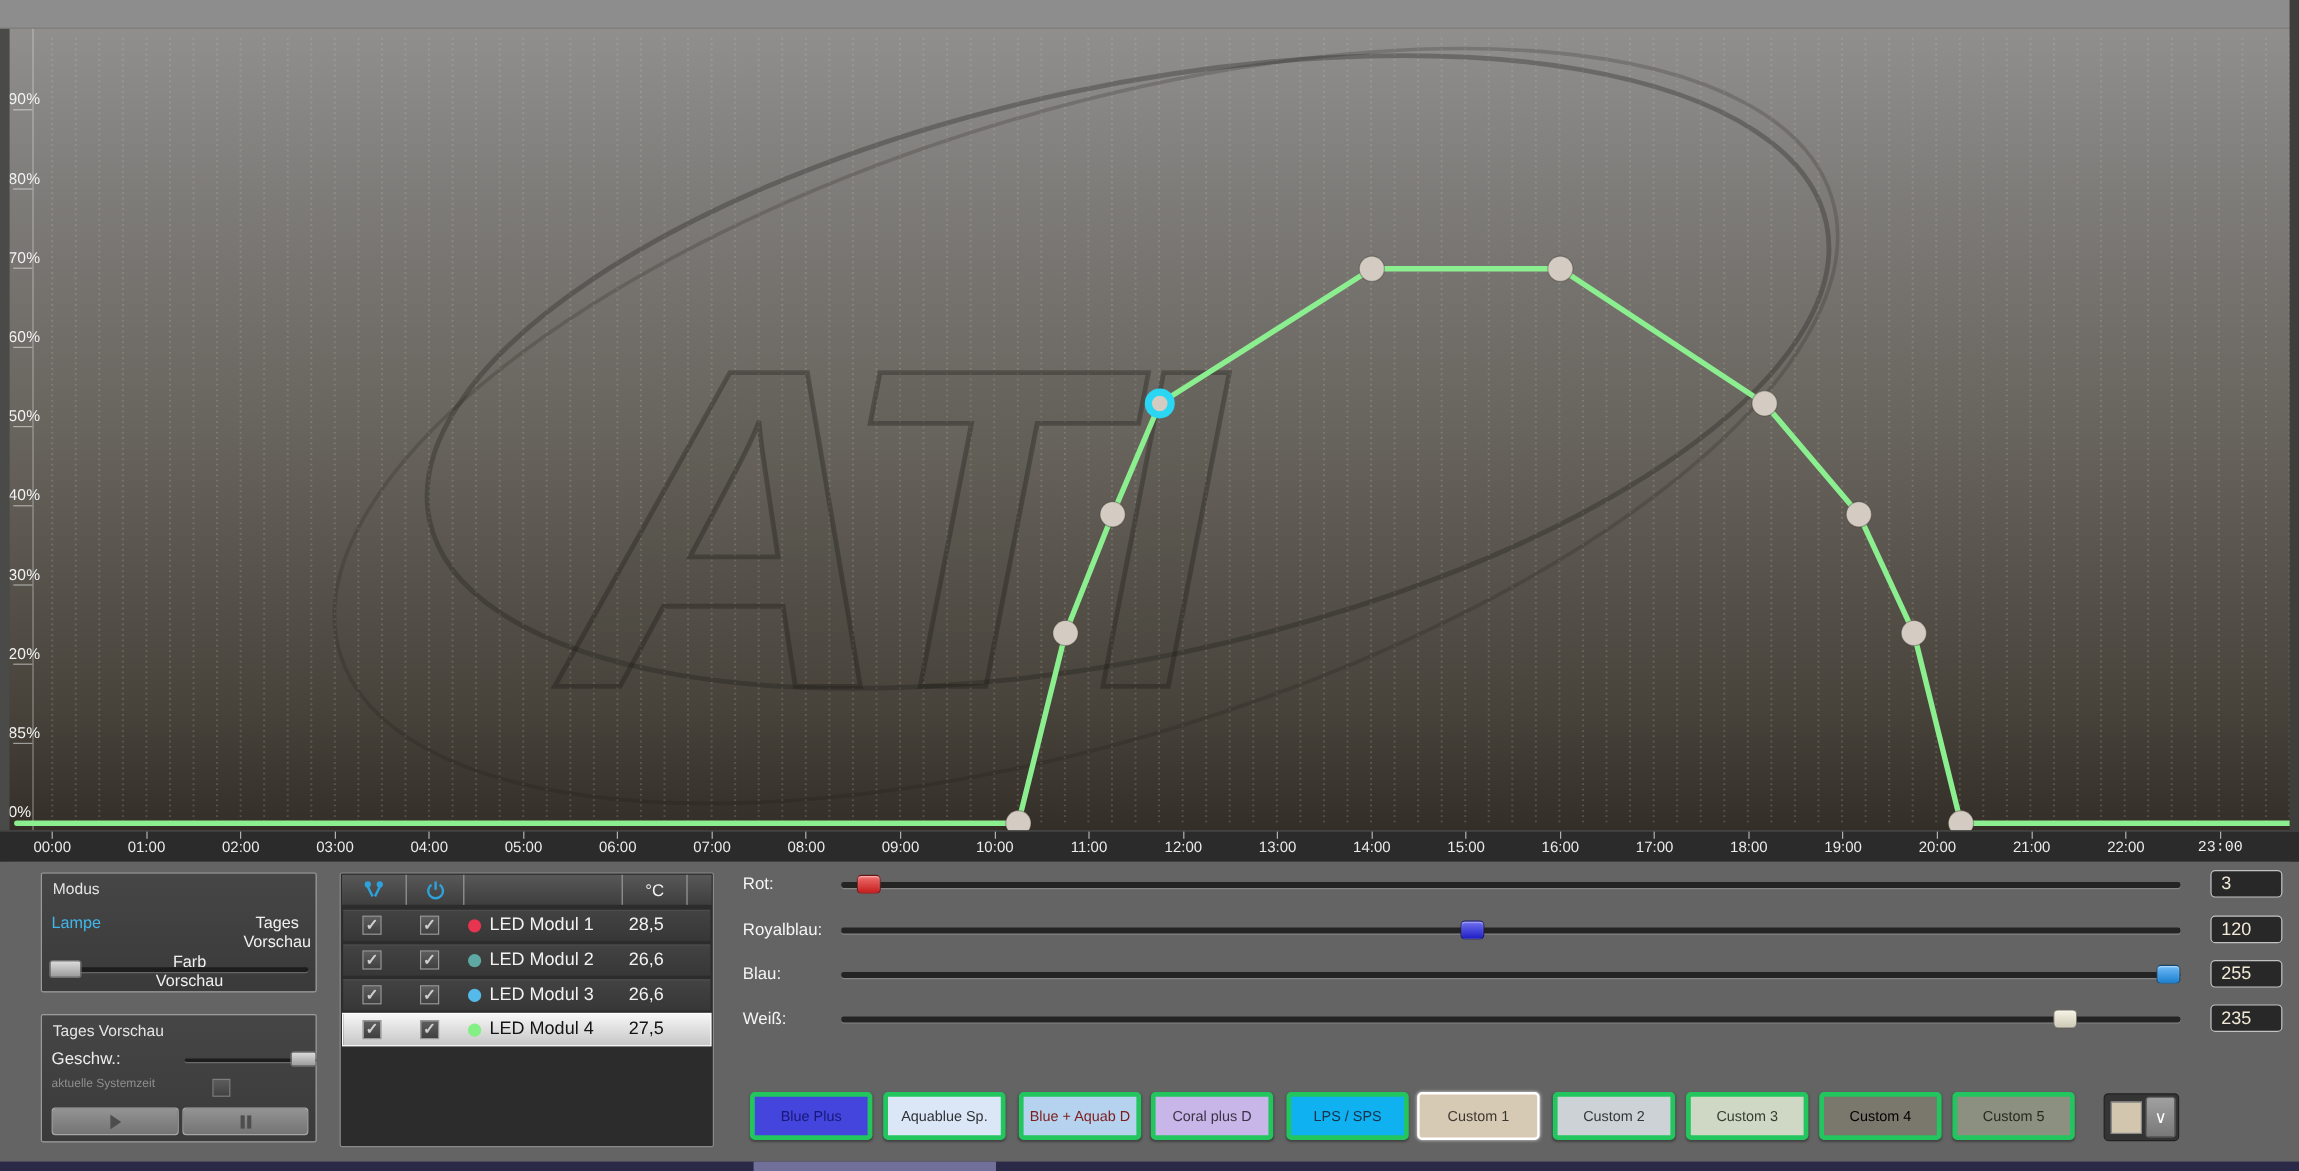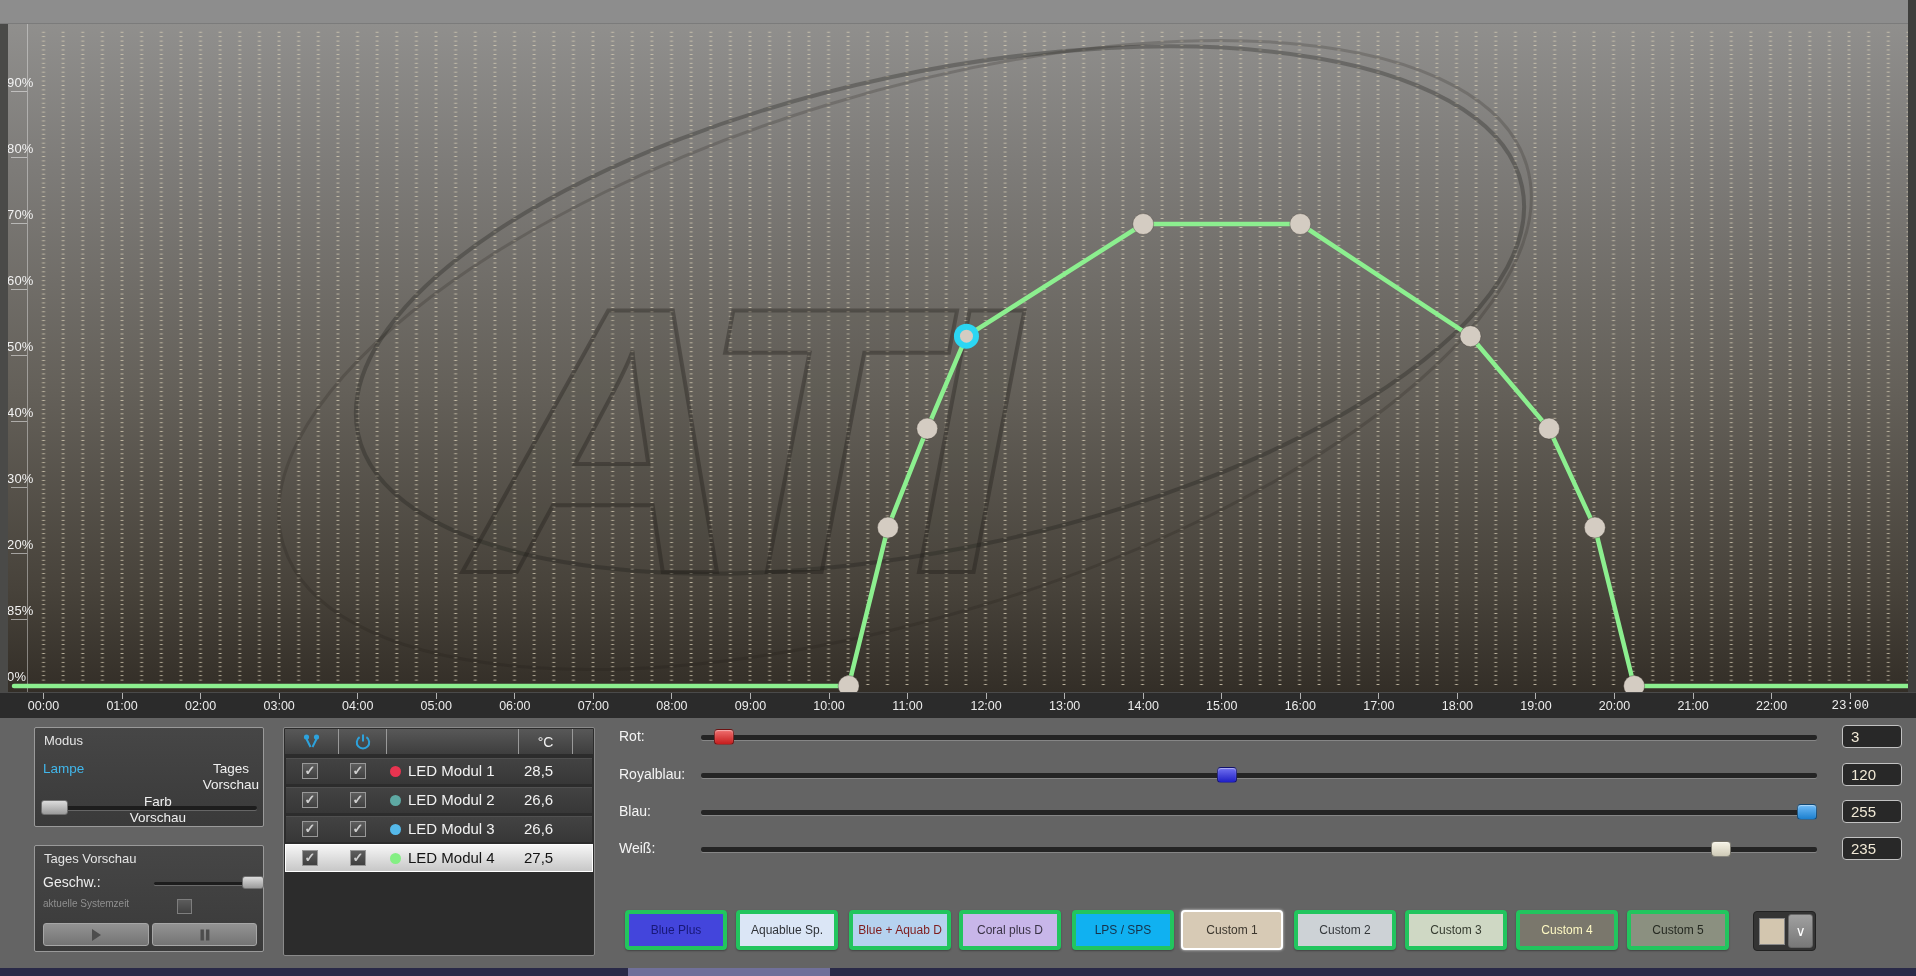--- a/index.html
+++ b/index.html
@@ -285,21 +285,21 @@
 
   <div id="presets">
       <div class="preset-btn" style="left: 625px; background: rgb(67, 69, 220); color: rgb(24, 24, 120);">Blue Plus</div>
       <div class="preset-btn" style="left: 736px; background: rgb(219, 230, 246); color: rgb(48, 51, 56);">Aquablue Sp.</div>
       <div class="preset-btn" style="left: 849px; background: rgb(181, 210, 239); color: #7f1d1d;">Blue + Aquab D</div>
       <div class="preset-btn" style="left: 959px; background: rgb(200, 182, 233); color: rgb(58, 51, 70);">Coral plus D</div>
       <div class="preset-btn" style="left: 1072px; background: rgb(16, 177, 241); color: rgb(23, 50, 74);">LPS / SPS</div>
       <div class="preset-btn selected" style="left: 1181px; background: rgb(215, 202, 181); color: rgb(60, 55, 46);">Custom 1</div>
       <div class="preset-btn" style="left: 1294px; background: rgb(205, 210, 214); color: rgb(52, 56, 59);">Custom 2</div>
       <div class="preset-btn" style="left: 1405px; background: rgb(207, 216, 196); color: rgb(54, 60, 48);">Custom 3</div>
-      <div class="preset-btn" style="left: 1516px; background: rgb(122, 119, 108); color: #fef9c3;">Custom 4</div>
+      <div class="preset-btn" style="left: 1516px; background: rgb(122, 119, 108); color: #000000;">Custom 4</div>
       <div class="preset-btn" style="left: 1627px; background: rgb(139, 144, 128); color: rgb(38, 42, 34);">Custom 5</div>
     </div>
 
   <div class="color-dd">
     <div class="swatch" id="dd-swatch" style="background: rgb(211, 198, 175);"></div>
     <div class="dd-btn">∨</div>
   </div>
 
   <div class="bottom-strip">
     <div class="accent"></div>

